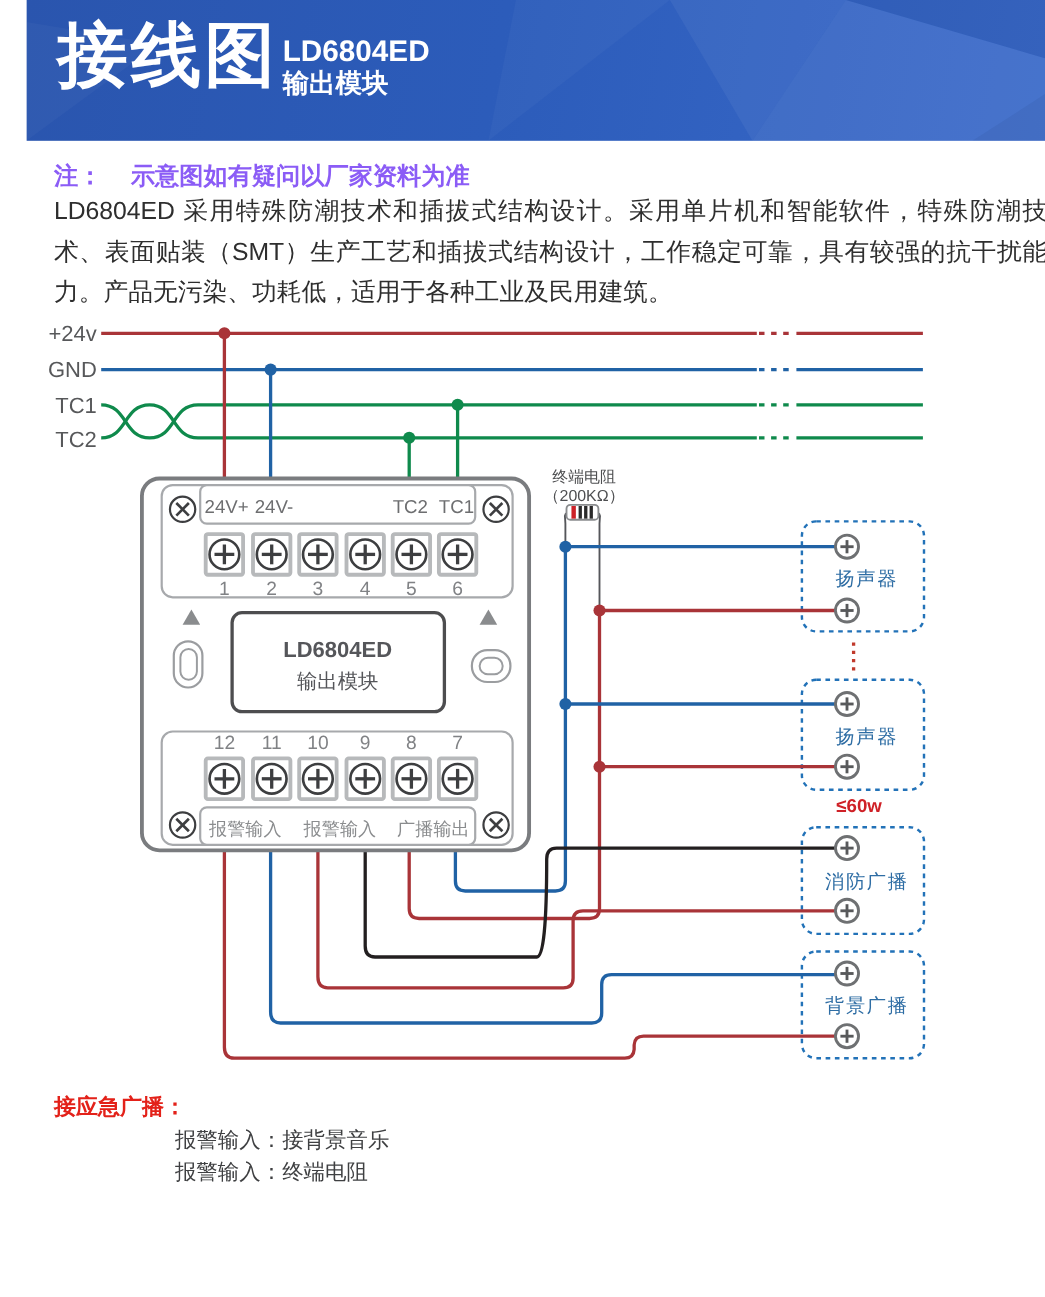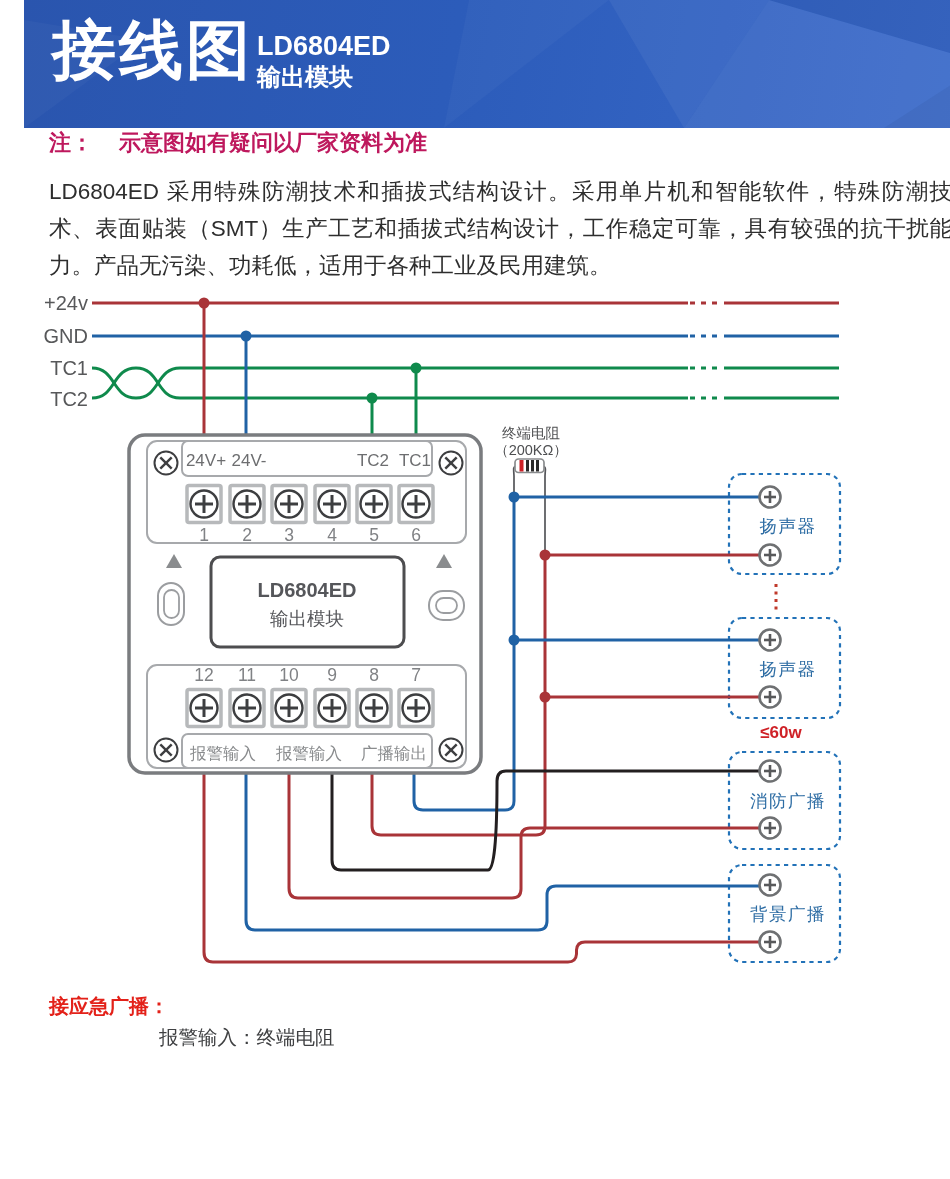--- a/index.html
+++ b/index.html
@@ -10,21 +10,21 @@
   .header { position:absolute; left:0; top:0; width:950px; height:128px;
             background:linear-gradient(100deg,#2a55ae 0%, #2c5cba 45%, #3a6aca 100%); }
   .header svg { position:absolute; inset:0; }
   .hdr-title { position:absolute; left:28px; top:18px; color:#ffffff; font-size:64px;
                font-weight:900; letter-spacing:3px; line-height:1; }
   .hdr-sub { position:absolute; left:233px; top:30px; color:#ffffff; }
   .hdr-model { font-size:27px; font-weight:600; line-height:32px; }
   .hdr-module { font-size:24px; font-weight:600; line-height:30px; }
 
   
-  .note { position:absolute; left:25px; top:128px; font-size:22px; color:#be185d; font-weight:600; }
+  .note { position:absolute; left:25px; top:145px; font-size:22px; color:#8b5cf6; font-weight:600; }
   .note .lbl { margin-right:26px; }
   .desc { position:absolute; left:25px; top:174px; width:903px; font-size:22.5px;
           line-height:36.8px; color:#2e2e2e; text-align:justify; }
 
   
   .diagram { position:absolute; left:0; top:0; width:950px; height:1179px; }
   text { font-family:"Liberation Sans","DejaVu Sans",sans-serif; }
   .bus-lbl  { font-size:20px; fill:#57585a; }
   .strip-lbl{ font-size:17px; fill:#6d6e70; }
   .num      { font-size:17.5px; fill:#808285; }
@@ -239,16 +239,17 @@
 
     <text class="dev-lbl" x="764" y="532" text-anchor="middle">扬声器</text>
     <text class="dev-lbl" x="764" y="675" text-anchor="middle">扬声器</text>
     <text class="pw" x="757" y="738" text-anchor="middle">≤60w</text>
     <text class="dev-lbl" x="764" y="807" text-anchor="middle">消防广播</text>
     <text class="dev-lbl" x="764" y="920" text-anchor="middle">背景广播</text>
   </svg>
 
   <div class="instr-title">接应急广播：</div>
   <div class="instr-items">
+    <div>报警输入：接背景音乐</div>
     <div>报警输入：终端电阻</div>
   </div>
 
 </div>
 
 </body></html>

